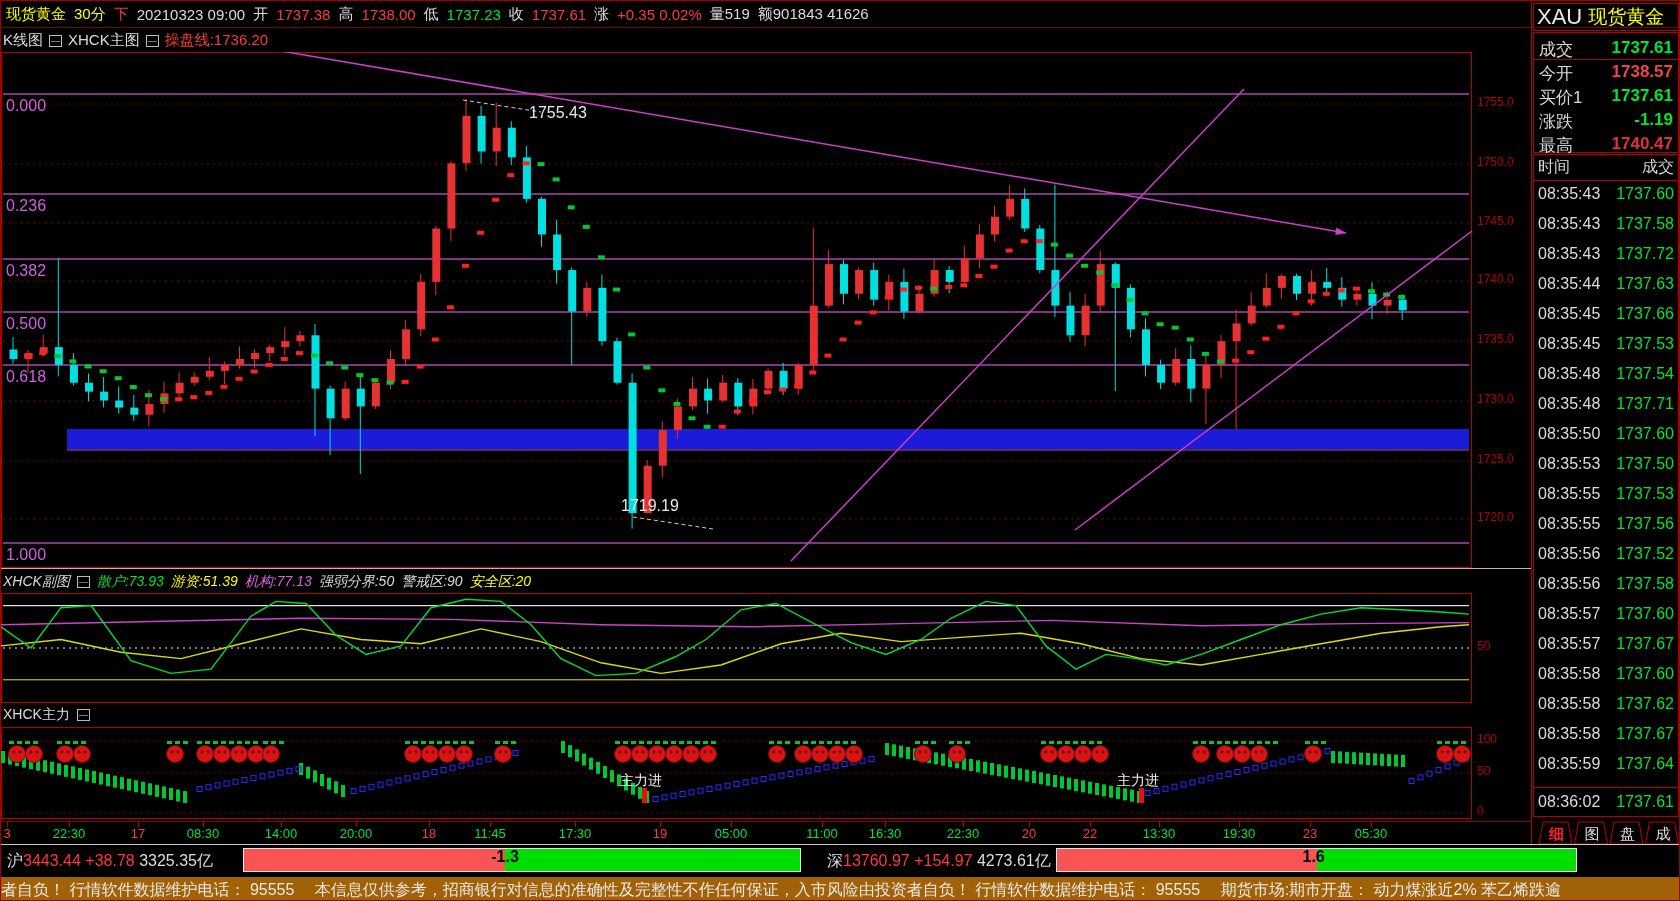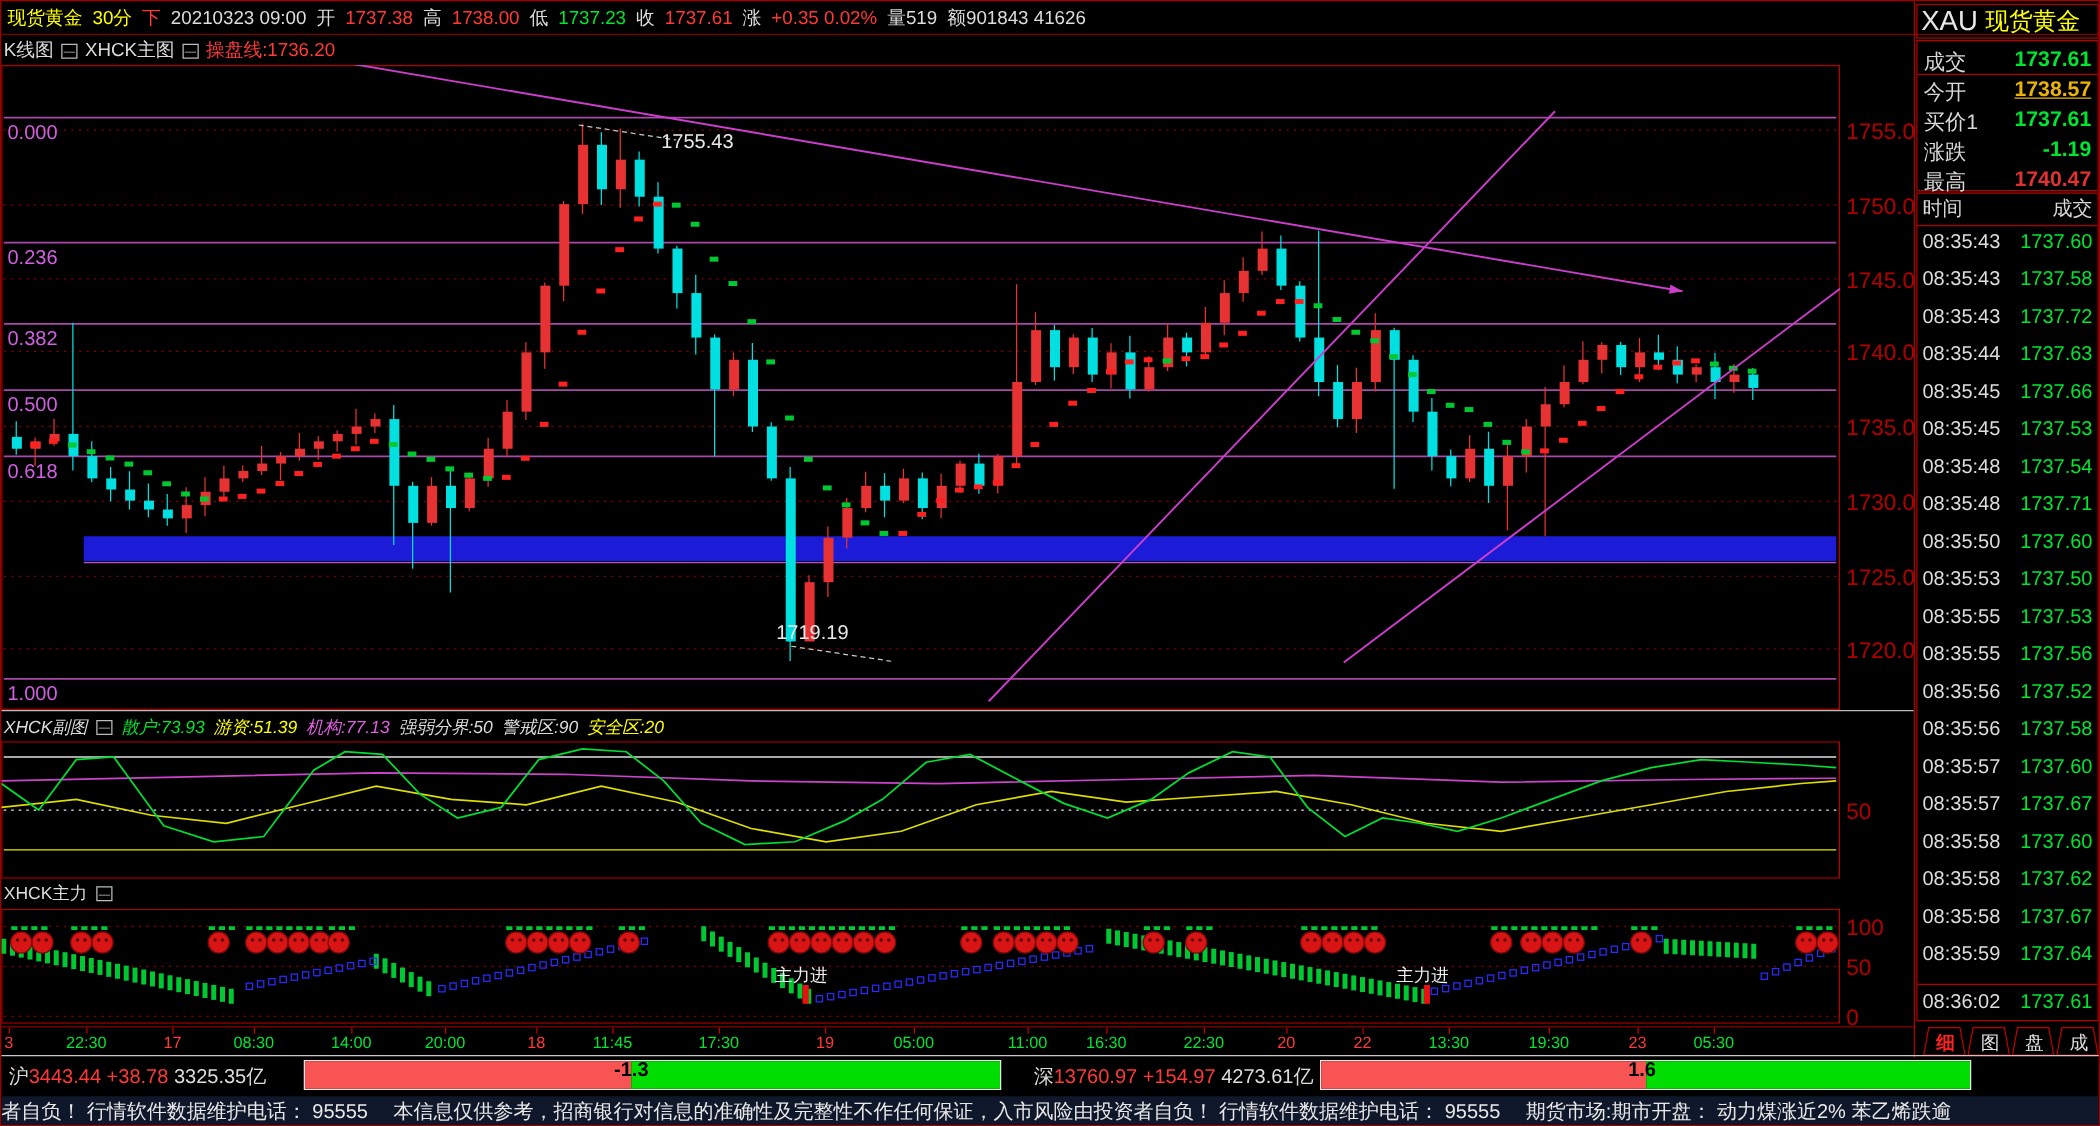--- a/index.html
+++ b/index.html
@@ -8,21 +8,21 @@
   .abs{position:absolute;}
   .y{color:#ffff00}.r{color:#ff3838}.g{color:#00e432}.w{color:#dcdcdc}.m{color:#e05fe0}
   #top-bar{left:0;top:0;width:1680px;height:27px;display:flex;align-items:center;gap:8px;
            padding-left:5px;font-size:15px;border-bottom:1px solid #7a0000;box-sizing:border-box;white-space:nowrap;}
   #chart-header{left:2px;top:29px;height:21px;display:flex;align-items:center;gap:6px;font-size:15px;color:#dcdcdc;}
   .coll{display:inline-block;width:13px;height:12px;border:1px solid #bbb;color:#bbb;font-size:9px;
         line-height:10px;text-align:center;box-sizing:border-box;}
   #sub-header{left:2px;top:570px;height:21px;display:flex;align-items:center;gap:7px;font-size:14px;font-style:italic;}
   #force-header{left:2px;top:703px;height:21px;display:flex;align-items:center;gap:7px;font-size:14px;color:#dcdcdc;}
   #axis-col{left:1473px;top:0;width:57px;height:845px;}
-  .axlab{position:absolute;left:3px;font-size:18px;color:#b20000;}
+  .axlab{position:absolute;left:3px;font-size:12px;color:#b20000;}
   #time-axis{left:0;top:820px;width:1530px;height:23px;border-top:1px solid #8a0000;}
   .tlab{position:absolute;top:4px;font-size:13px;transform:translateX(-50%);}
   .tick{position:absolute;top:0;width:1px;height:5px;background:#c00000;}
   #rpanel{left:1530px;top:0;width:120px;height:845px;border-left:1px solid #b40000;box-sizing:border-box;}
   .rbox{position:absolute;left:1px;width:146px;border:1px solid #b40000;box-sizing:border-box;}
   #rp-header{top:2px;height:28px;display:flex;align-items:center;gap:6px;padding-left:3px;}
   #rp-quote{top:31px;height:121px;}
   .qrow{position:absolute;left:0;width:100%;height:24px;font-size:17px;}
   .qrow .ql{position:absolute;left:5px;top:3px;color:#d8d8d8;}
   .qrow .qv{position:absolute;right:5px;top:3px;font-weight:bold;}
@@ -32,21 +32,21 @@
   .srow .sp{position:absolute;right:4px;color:#00e432;}
   .redline{position:absolute;left:0;width:100%;height:0;border-top:1px solid #b40000;}
   #gray-line{left:0;top:567px;width:1530px;height:1px;background:#b8b8b8;}
   #bbar-divider{left:0;top:843px;width:1680px;height:1px;background:#c8c8c8;}
   #bottom-bar{left:0;top:845px;width:1680px;height:30px;font-size:16px;}
   .bbar-text{position:absolute;top:5px;white-space:nowrap;}
   .pctbar{position:absolute;top:2px;height:24px;border:1px solid #e8e8e8;box-sizing:border-box;display:flex;}
   .pb-red{background:#f85454;height:100%;}
   .pb-green{background:#00dd00;height:100%;flex:1;}
   .pb-label{position:absolute;top:2px;color:#000;font-weight:bold;}
-  #ticker{left:0;top:876px;width:1680px;height:25px;background:#0f172a;color:#e8e8e8;
+  #ticker{left:0;top:876px;width:1680px;height:25px;background:#a16207;color:#e8e8e8;
           font-size:16px;line-height:25px;white-space:nowrap;overflow:hidden;}
   svg text{font-family:"Liberation Sans","DejaVu Sans",sans-serif;}
 </style>
 </head>
 <body>
 
 <div id="app">
 
   <div id="top-bar" class="abs">
       <span class="y">现货黄金</span>
@@ -892,21 +892,21 @@
       <span style="font-size:19px" class="y">现货黄金</span>
     </div>
     <div id="rp-quote" class="rbox">
         <div class="qrow" style="top: 2px;">
           <span class="ql">成交</span>
           <span class="qv" style="color: rgb(0, 228, 50);">1737.61</span>
         </div>
         <div class="redline" style="top: 26px;"></div>
         <div class="qrow" style="top: 26px;">
           <span class="ql">今开</span>
-          <span class="qv" style="color: #eab308; text-decoration: underline;">1738.57</span>
+          <span class="qv" style="color: #ef4444;">1738.57</span>
         </div>
         <div class="qrow" style="top: 50px;">
           <span class="ql">买价1</span>
           <span class="qv" style="color: rgb(0, 228, 50);">1737.61</span>
         </div>
         <div class="qrow" style="top: 74px;">
           <span class="ql">涨跌</span>
           <span class="qv" style="color: rgb(0, 228, 50);">-1.19</span>
         </div>
         <div class="qrow" style="top: 98px;">

